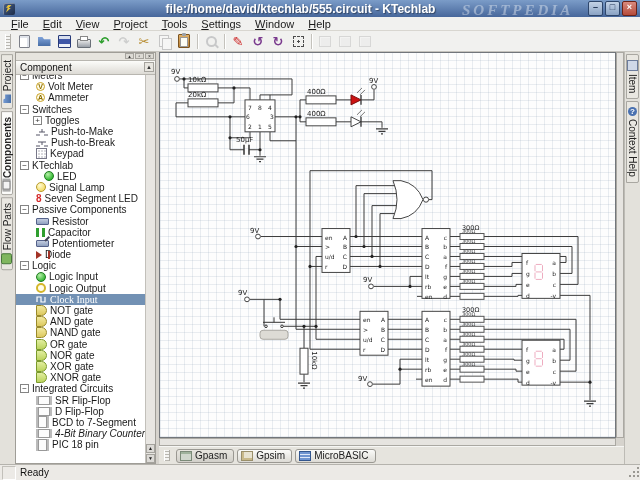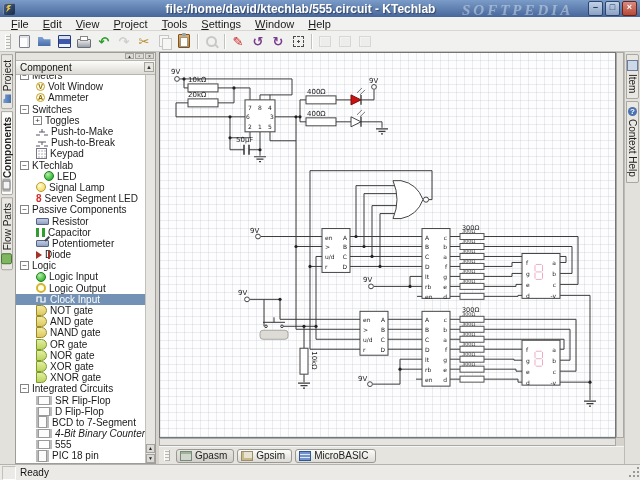--- a/index.html
+++ b/index.html
@@ -252,21 +252,21 @@
     <span class="hdr-arrow">▲</span>
   </div>
   <div class="treewrap">
     <div class="tree" id="tree">
         <div class="trow" style="margin-top: -5px; padding-left: 4px;">
           <span class="exp">−</span>
           <span>Meters</span>
         </div>
         <div class="trow" style="padding-left: 20px;">
           <span class="ti ti-circle">V</span>
-          <span>Volt Window</span>
+          <span>Volt Meter</span>
         </div>
         <div class="trow" style="padding-left: 20px;">
           <span class="ti ti-circle">A</span>
           <span>Ammeter</span>
         </div>
         <div class="trow" style="padding-left: 4px;">
           <span class="exp">−</span>
           <span>Switches</span>
         </div>
         <div class="trow" style="padding-left: 17px;">
@@ -334,21 +334,21 @@
           <span>Logic</span>
         </div>
         <div class="trow" style="padding-left: 20px;">
           <span class="ti ti-lin"></span>
           <span>Logic Input</span>
         </div>
         <div class="trow" style="padding-left: 20px;">
           <span class="ti ti-lout"></span>
           <span>Logic Output</span>
         </div>
-        <div class="trow selected" style="padding-left: 20px;">
+        <div class="trow selected" style="padding-left: 20px; font-family: Liberation Serif, serif;">
           <span class="ti">
             <svg width="11" height="9">
               <polyline points="1,7 1,2 5,2 5,7 9,7 9,2" fill="none" stroke="#fff" stroke-width="1.2"></polyline>
             </svg>
           </span>
           <span>Clock Input</span>
         </div>
         <div class="trow" style="padding-left: 20px;">
           <span class="ti ti-gate-y"></span>
           <span>NOT gate</span>
@@ -389,24 +389,20 @@
           <span class="ti ti-chip"></span>
           <span>D Flip-Flop</span>
         </div>
         <div class="trow" style="padding-left: 20px;">
           <span class="ti ti-chipt"></span>
           <span>BCD to 7-Segment</span>
         </div>
         <div class="trow" style="padding-left: 20px; font-style: italic;">
           <span class="ti ti-chip"></span>
           <span>4-Bit Binary Counter</span>
-        </div>
-        <div class="trow" style="padding-left: 20px;">
-          <span class="ti ti-chip"></span>
-          <span>555</span>
         </div>
         <div class="trow" style="padding-left: 20px;">
           <span class="ti ti-chipt"></span>
           <span>PIC 18 pin</span>
         </div>
       </div>
     <div class="scrollstrip">
       <span class="sbtn" style="bottom:10px;">▲</span>
       <span class="sbtn" style="bottom:0;">▼</span>
     </div>

